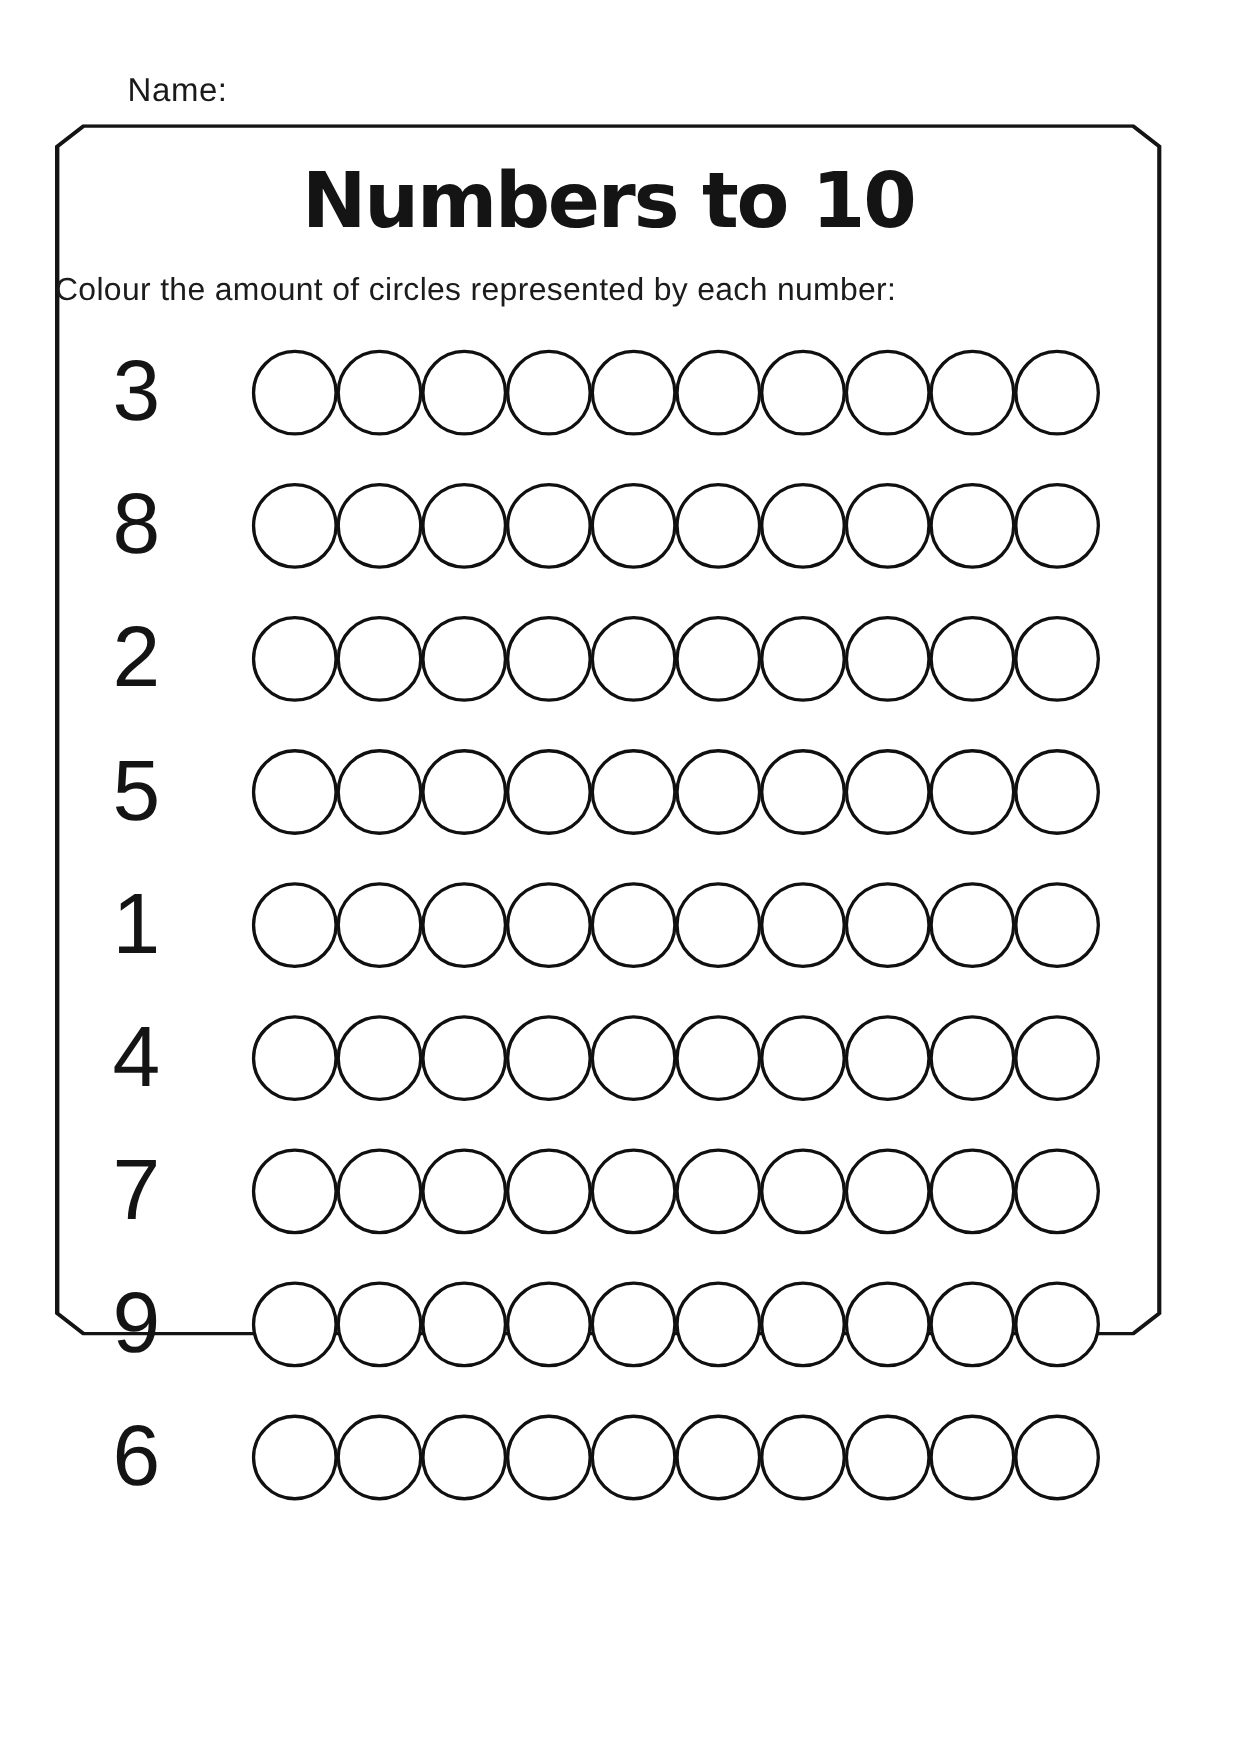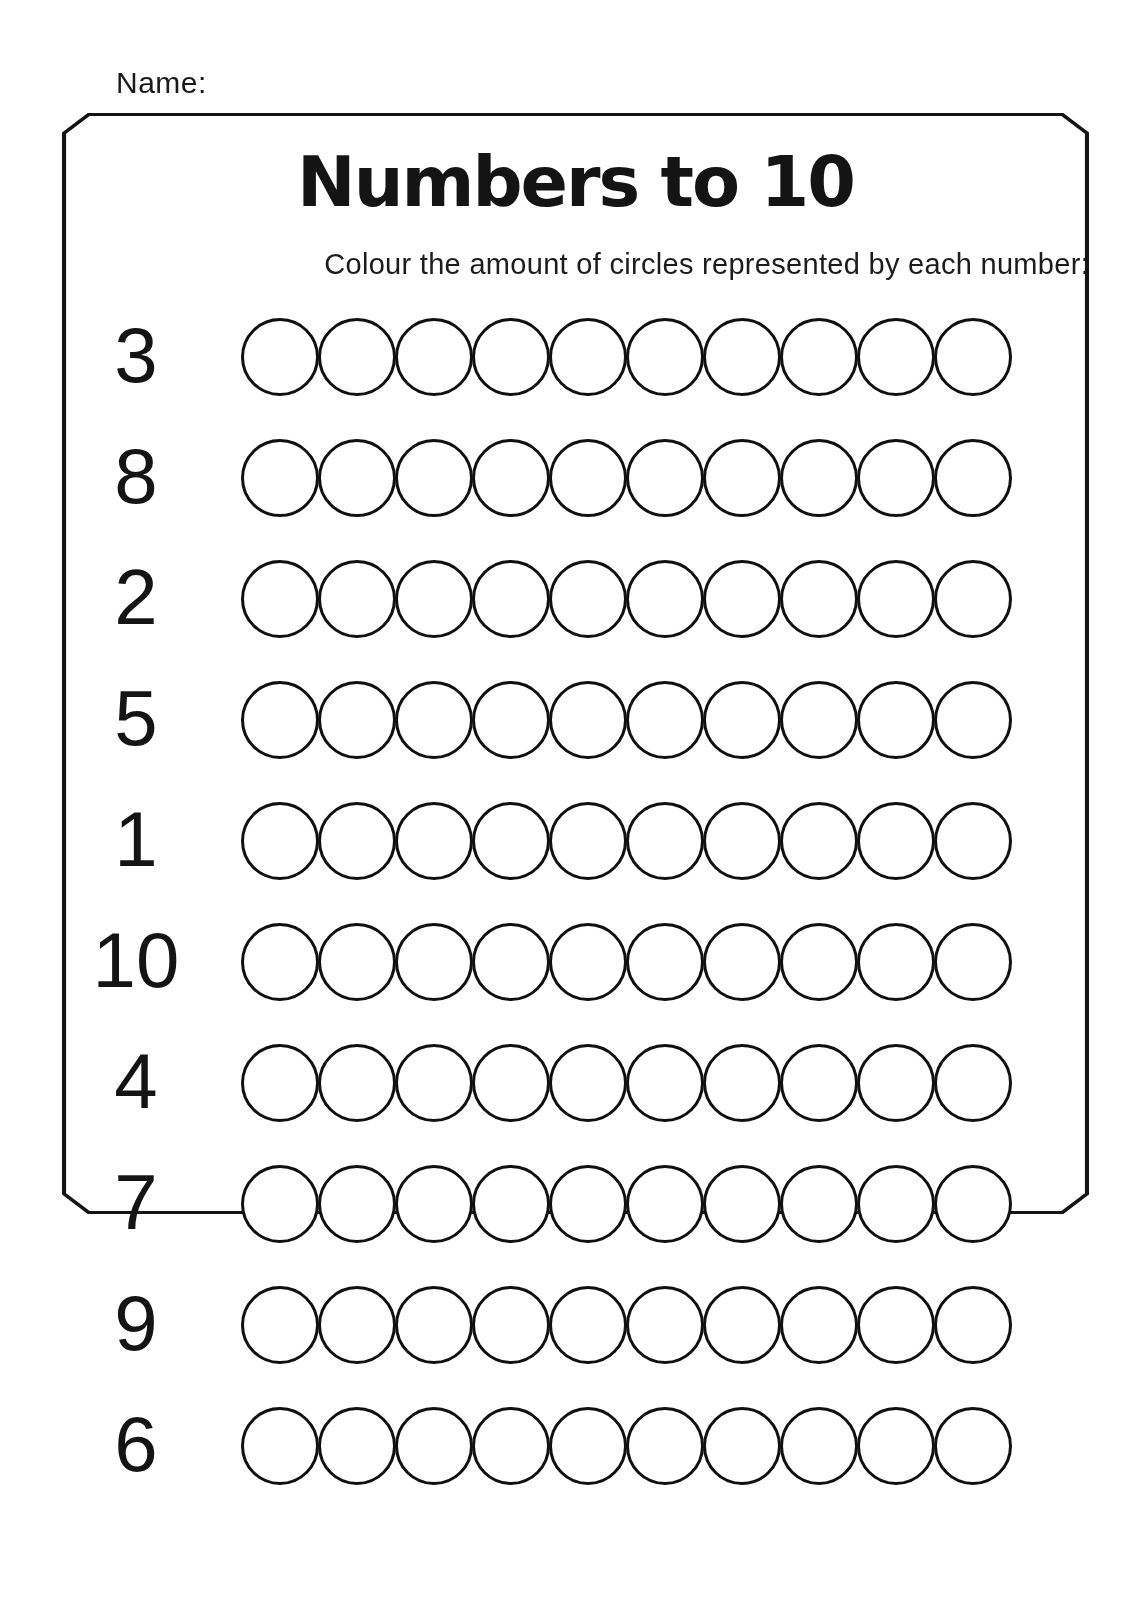--- a/index.html
+++ b/index.html
@@ -22,25 +22,24 @@
     top: 66px;
     font-size: 30px;
     letter-spacing: 0.5px;
     color: #1a1a1a;
     font-weight: 400;
     margin-left: 32px;
   }
 
   .sheet {
     position: absolute;
-    left: 62px;
+    left: 50px;
     top: 113px;
     width: 1006px;
     height: 1101px;
-    padding-left: 21px;
   }
 
   .sheet-border {
     position: absolute;
     left: 0;
     top: 0;
     width: 100%;
     height: 100%;
   }
 
@@ -56,21 +55,21 @@
     letter-spacing: -2px;
     line-height: 1;
     color: #141414;
   }
 
   .sheet-instruction {
     position: absolute;
     top: 134px;
     left: 0;
     width: 100%;
-    text-align: right;
+    text-align: left;
     font-size: 29px;
     letter-spacing: 0.3px;
     line-height: 1.2;
     color: #1c1c1c;
     font-weight: 400;
   }
 
   .rows {
     position: absolute;
     top: 183px;
@@ -198,35 +197,20 @@
           <div class="circle"></div>
           <div class="circle"></div>
           <div class="circle"></div>
           <div class="circle"></div>
           <div class="circle"></div>
           <div class="circle"></div>
           <div class="circle"></div>
         </div>
       </div>
       <div class="row">
-        <div class="row-number">10</div>
-        <div class="circles">
-          <div class="circle"></div>
-          <div class="circle"></div>
-          <div class="circle"></div>
-          <div class="circle"></div>
-          <div class="circle"></div>
-          <div class="circle"></div>
-          <div class="circle"></div>
-          <div class="circle"></div>
-          <div class="circle"></div>
-          <div class="circle"></div>
-        </div>
-      </div>
-      <div class="row">
         <div class="row-number">4</div>
         <div class="circles">
           <div class="circle"></div>
           <div class="circle"></div>
           <div class="circle"></div>
           <div class="circle"></div>
           <div class="circle"></div>
           <div class="circle"></div>
           <div class="circle"></div>
           <div class="circle"></div>

